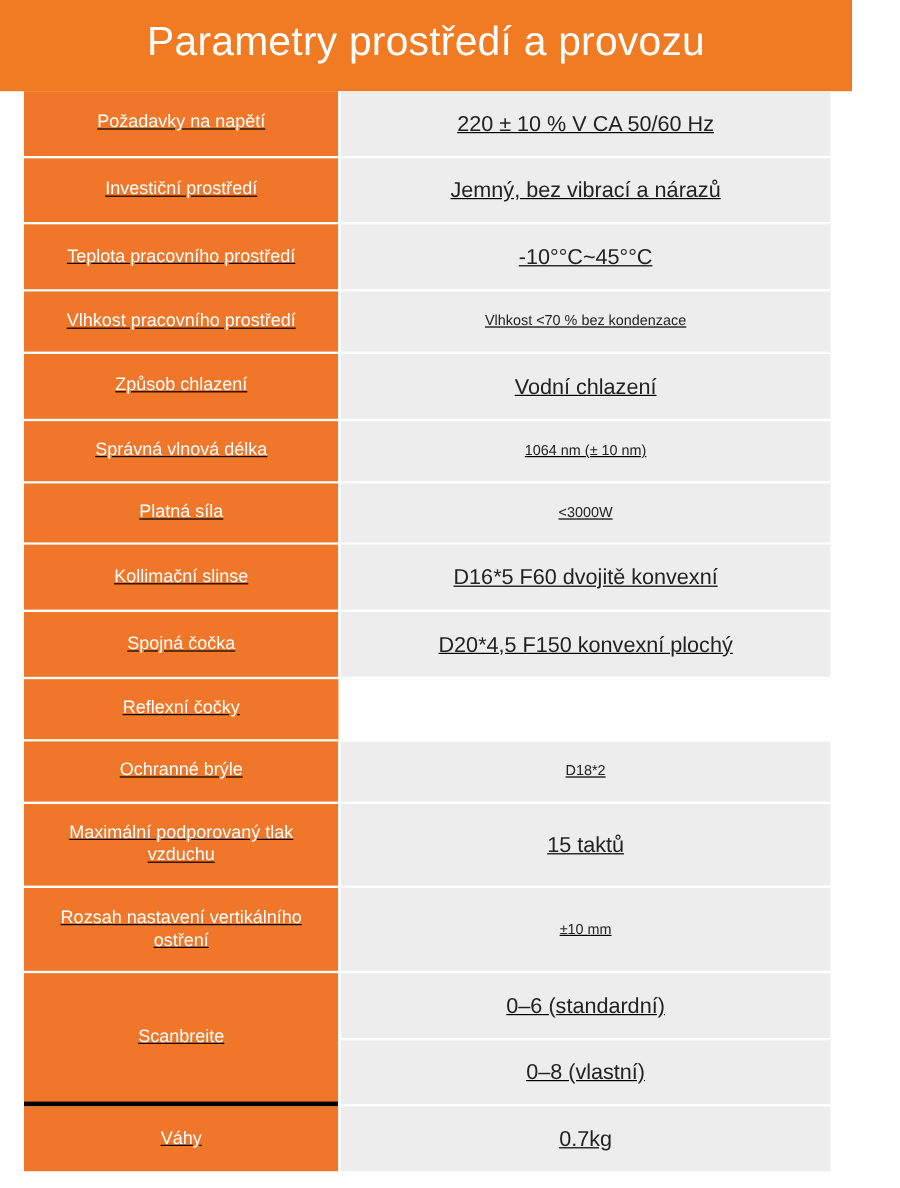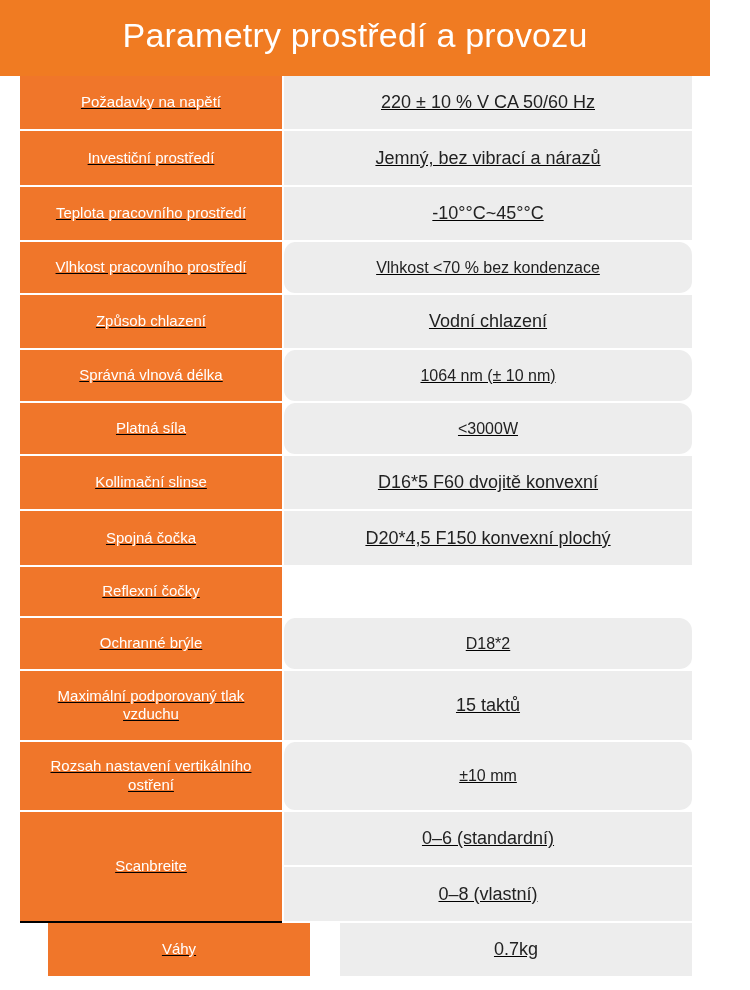--- a/index.html
+++ b/index.html
@@ -81,30 +81,28 @@
     justify-content: center;
     text-align: center;
     font-size: 18px;
     line-height: 1.25;
     border-bottom: 2px solid #ffffff;
     border-left: 2px solid #ffffff;
     box-sizing: border-box;
     padding: 2px 10px;
   }
   .value-cell.small {
-    font-size: 16px;
-    border-radius: 13px;
+    font-size: 12px;
   }
   .row.span .label-cell {
-    border-bottom: 2px solid #000000;
+    border-bottom: 4px solid #000000;
   }
   .row:last-child .label-cell,
   .row:last-child .value-cell {
     border-bottom: none;
-    margin-left: 28px;
   }
 </style>
 </head>
 <body>
 
 <div class="sheet">
 
   <div class="title-bar">
     <div class="title-text">Parametry prostředí a provozu</div>
   </div>

